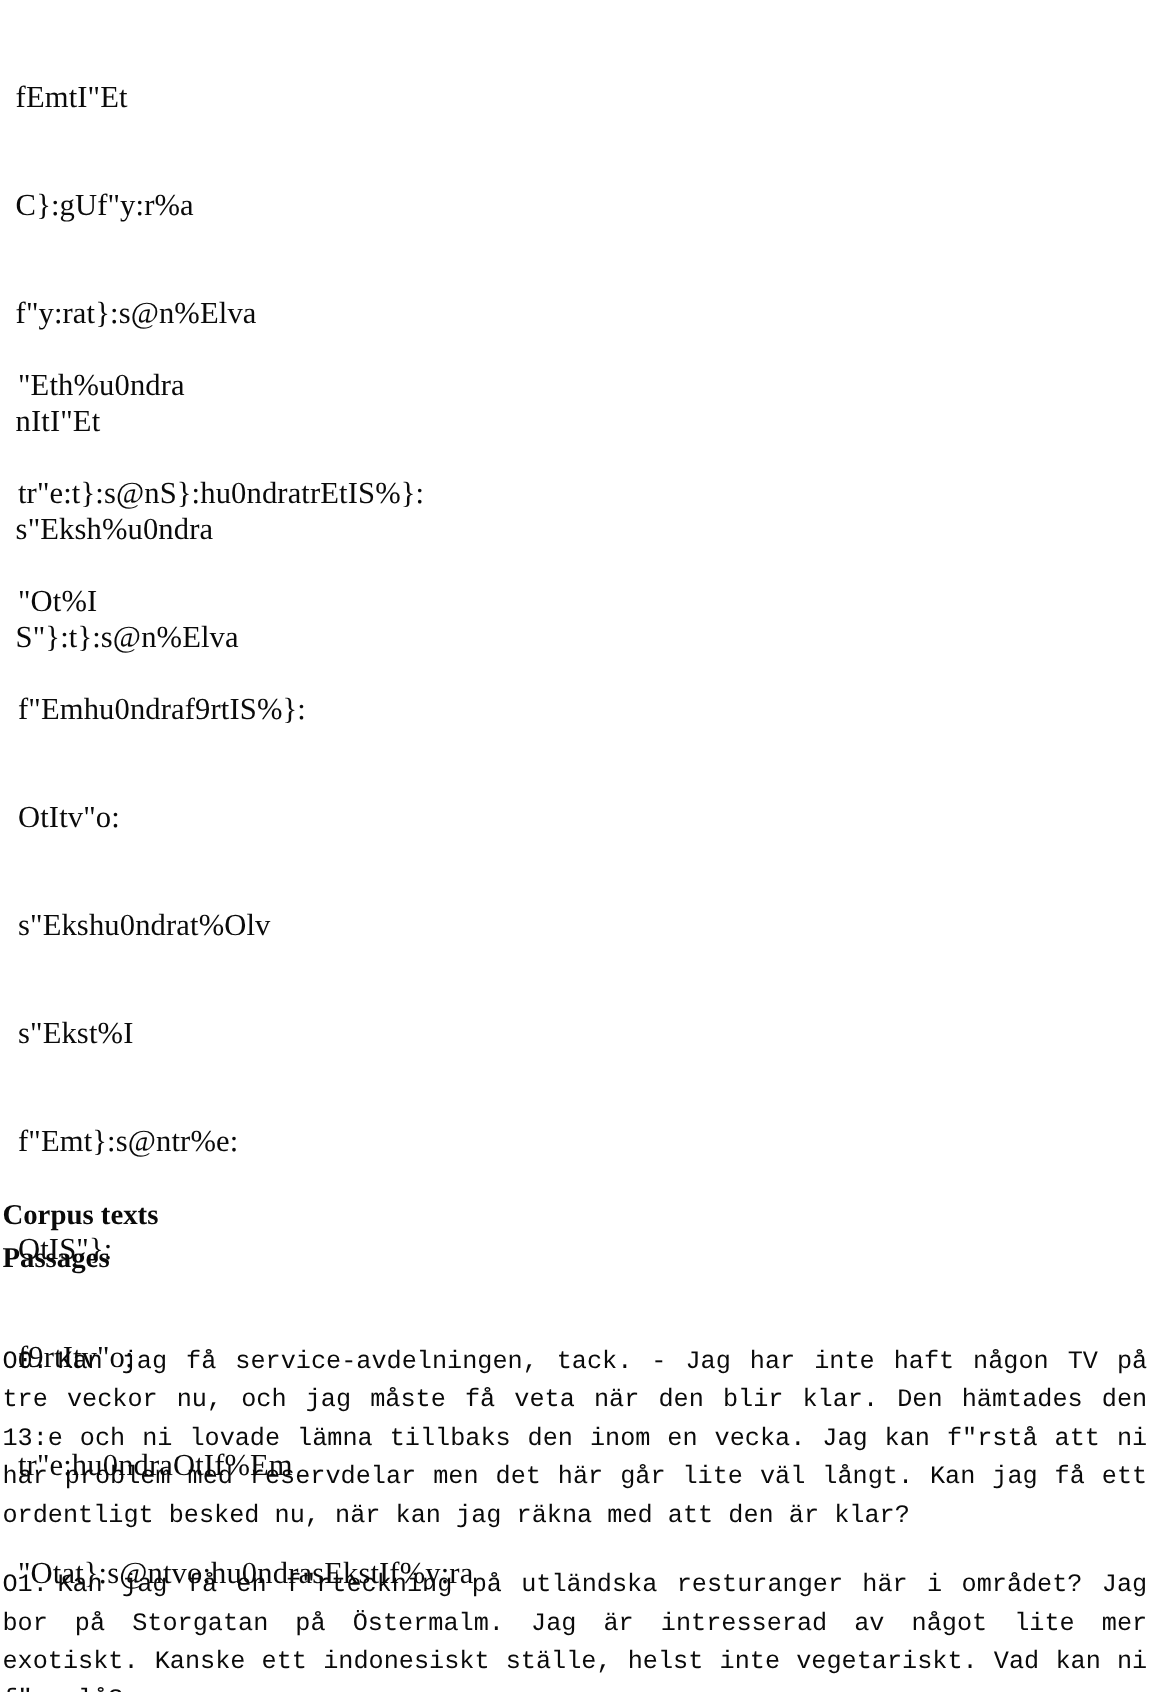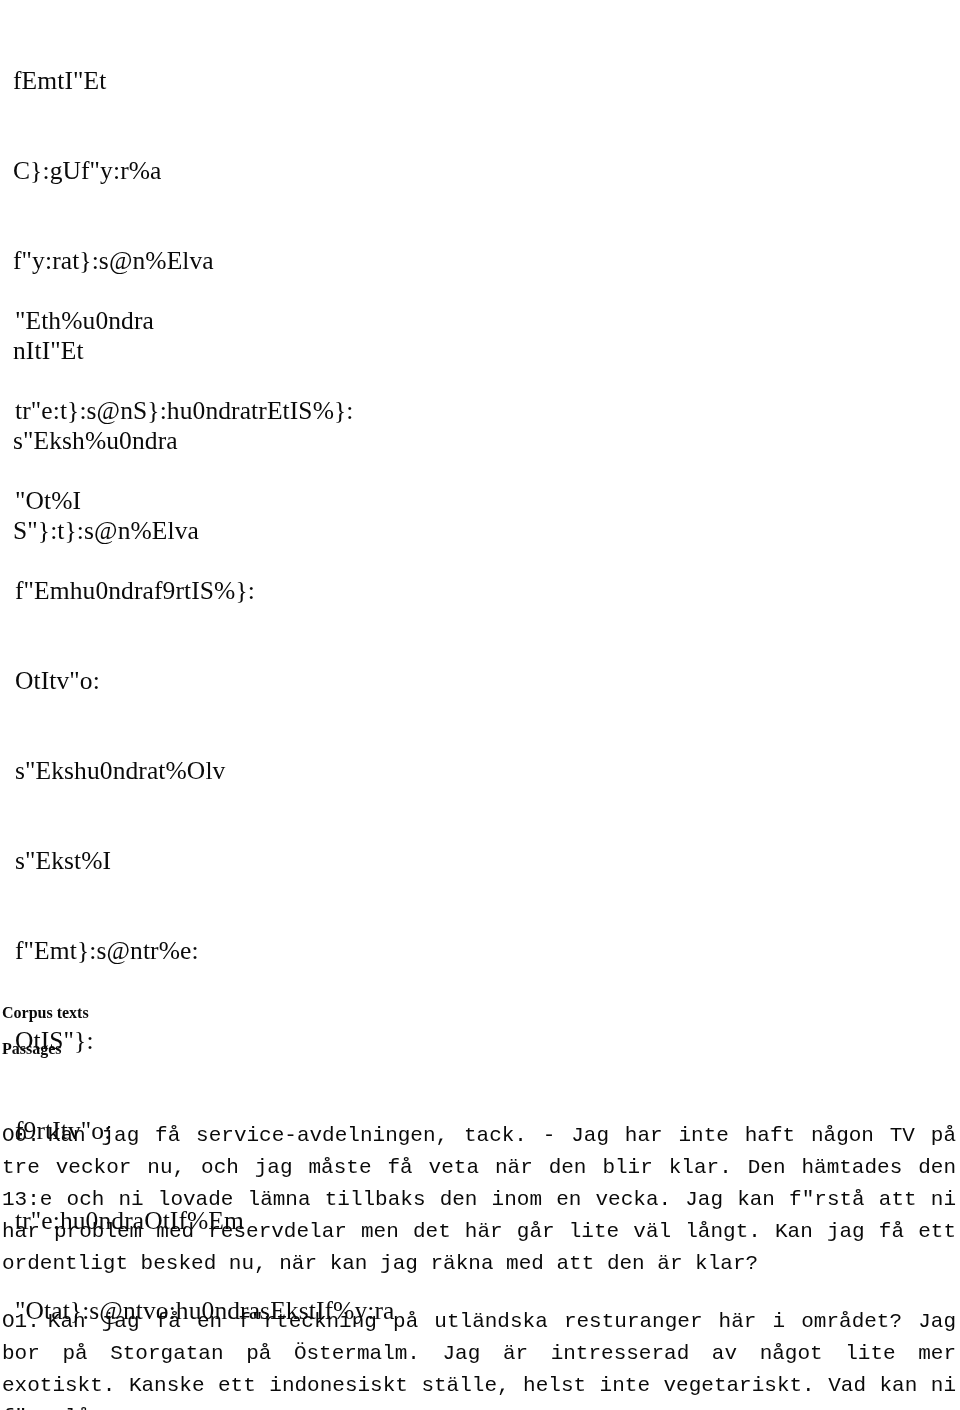--- a/index.html
+++ b/index.html
@@ -50,21 +50,21 @@
   }
   #block-n5 .enc-line.indent {
     padding-left: 13px;
   }
 
   
   .heading {
     position: absolute;
     left: 2px;
     font-weight: bold;
-    font-size: 16px;
+    font-size: 24px;
     line-height: 28px;
   }
   #heading-corpus { top: 999px; }
   #heading-passages { top: 1035px; }
 
   
   .passages {
     position: absolute;
     left: 2px;
     width: 954px;

